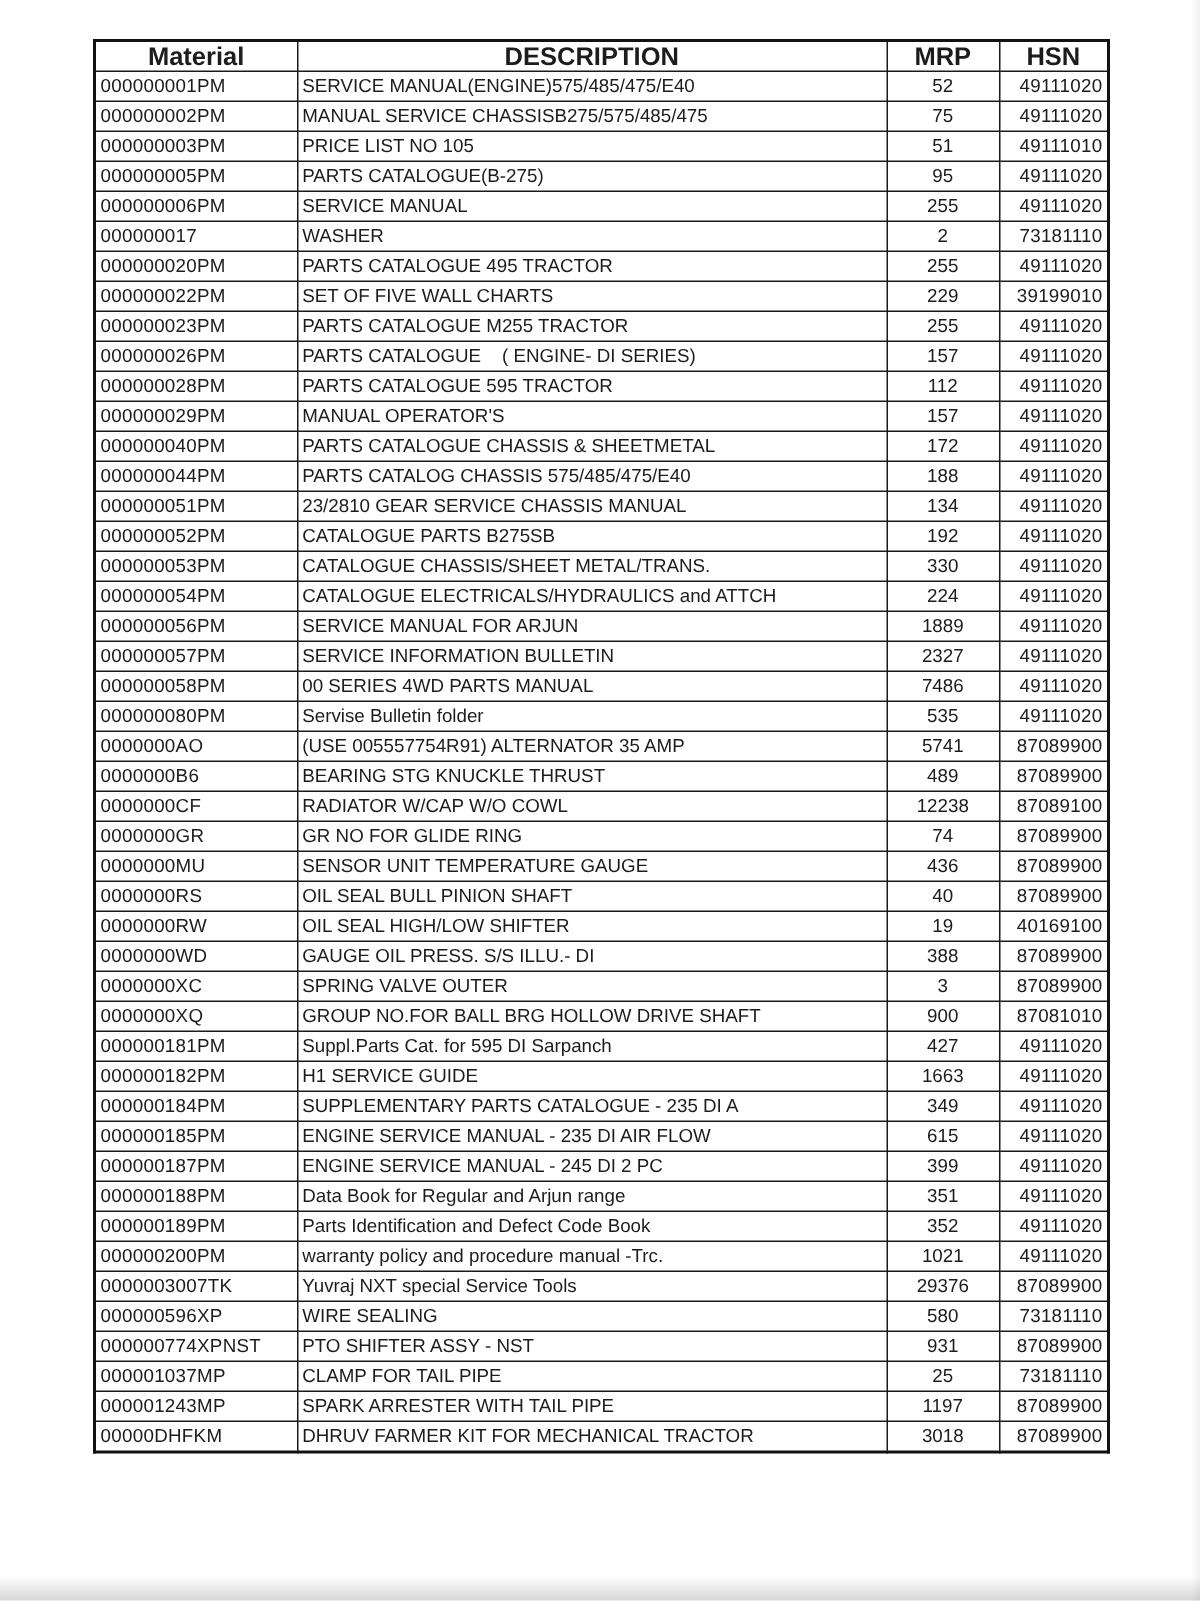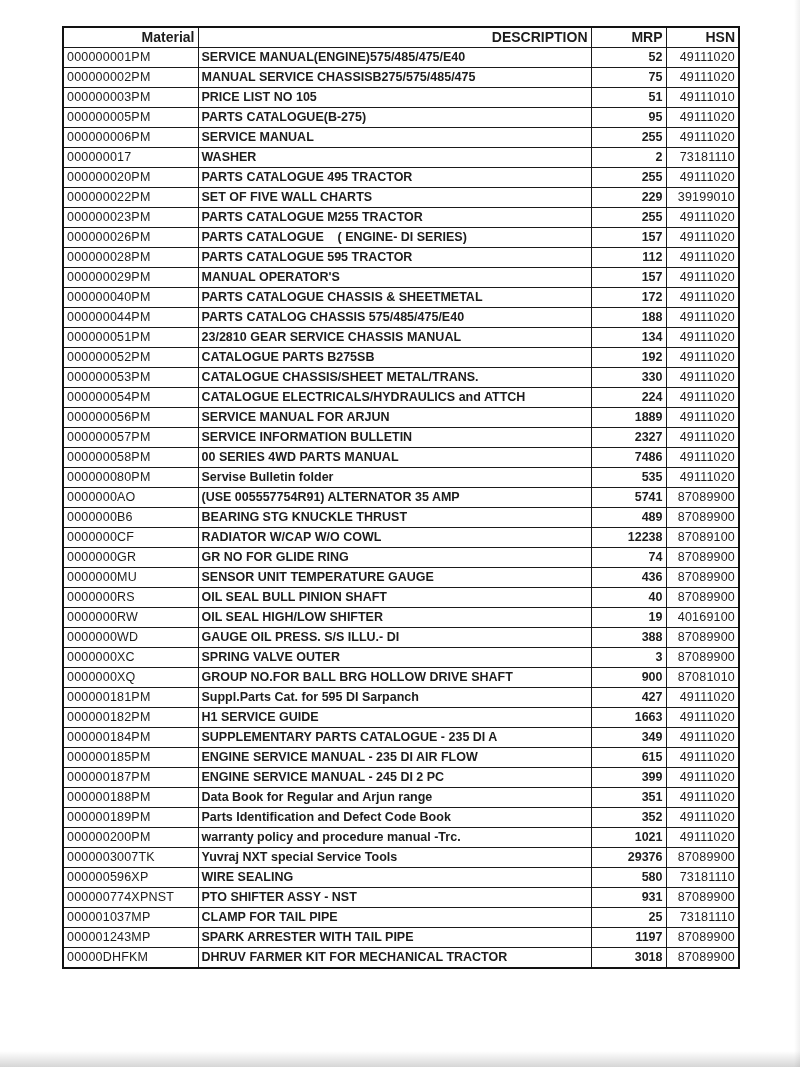--- a/index.html
+++ b/index.html
@@ -43,27 +43,27 @@
     border: 1.5px solid #1a1a1a;
     height: 19px;
     padding: 0 3px;
     font-size: 12.5px;
     line-height: 1.05;
     vertical-align: middle;
     overflow: hidden;
     white-space: pre;
   }
   table.price-list th {
-    text-align: right;
+    text-align: center;
     font-weight: bold;
-    font-size: 14px;
+    font-size: 17px;
   }
   td.col-material { font-weight: normal; text-align: left; letter-spacing: 0.2px; }
-  td.col-desc     { font-weight: bold; text-align: left; }
-  td.col-mrp      { font-weight: bold; text-align: right; padding-right: 3px; }
+  td.col-desc     { font-weight: normal; text-align: left; }
+  td.col-mrp      { font-weight: normal; text-align: center; padding-right: 3px; }
   td.col-hsn      { font-weight: normal; text-align: right; letter-spacing: 0.2px; }
 </style>
 </head>
 <body>
 
 <div>
 
   <table class="price-list">
     <colgroup>
       <col style="width:135px">

